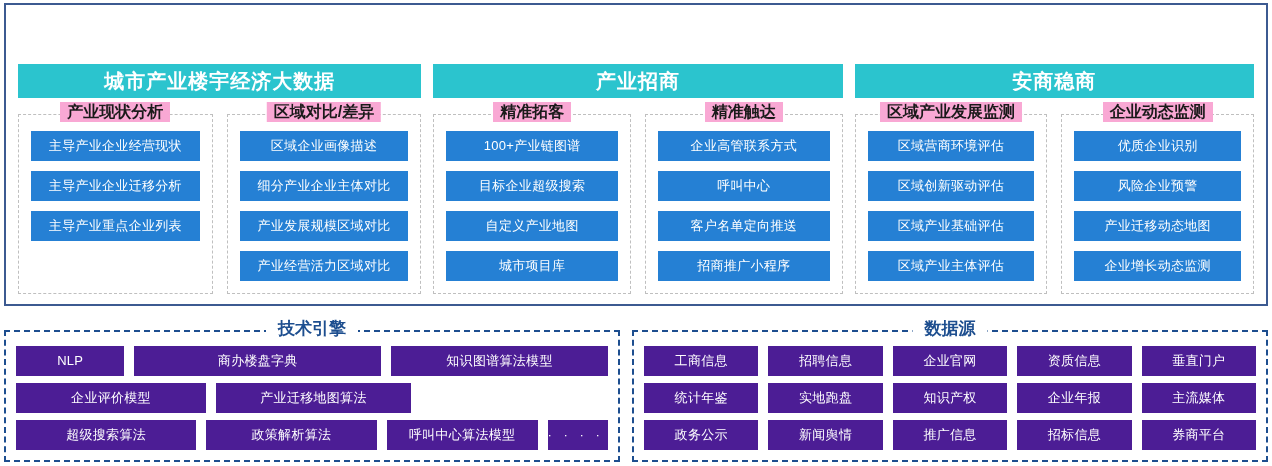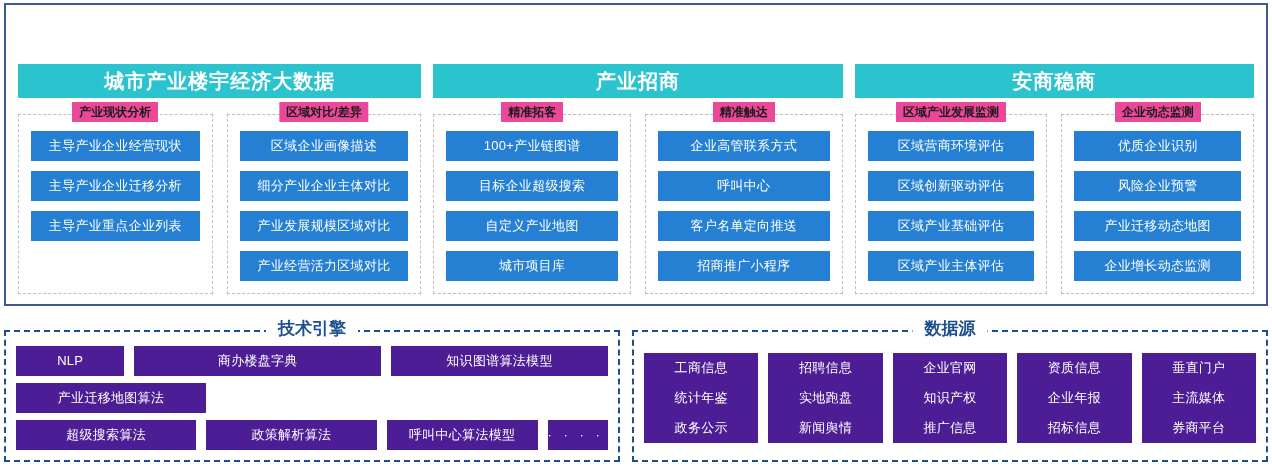--- a/index.html
+++ b/index.html
@@ -55,23 +55,23 @@
     border:1px dashed #bfbfbf;
     box-sizing:border-box;
     padding:16px 12px 12px 12px;
     display:flex;flex-direction:column;
     gap:10px;
   }
   .group-title{
     position:absolute;
     top:-13px;left:50%;
     transform:translateX(-50%);
-    background:#ec4899;
+    background:#f9a8d4;
     padding:0 7px;
-    font-size:12px;
+    font-size:16px;
     font-weight:bold;
     color:#1a1a1a;
     white-space:nowrap;
     line-height:20px;
   }
   .chip{
     background:#2580d4;
     color:#ffffff;
     font-size:13px;
     text-align:center;
@@ -93,21 +93,21 @@
   }
   .dash-box{
     position:relative;
     box-sizing:border-box;
     border:2px dashed #1d4e8f;
     padding:14px 10px 10px 10px;
     display:flex;flex-direction:column;
     justify-content:space-between;
   }
   .dash-box.left{width:616px;}
-  .dash-box.right{flex:1;justify-content:center;}
+  .dash-box.right{flex:1;}
   .dash-title{
     position:absolute;
     top:-14px;left:50%;
     transform:translateX(-50%);
     background:#ffffff;
     padding:0 12px;
     font-size:17px;
     font-weight:bold;
     color:#1d4e8f;
     white-space:nowrap;
@@ -219,20 +219,21 @@
     <div class="dash-box left">
       <div class="dash-title">技术引擎</div>
 
       <div class="brow te-r1">
         <div class="bchip">NLP</div>
         <div class="bchip">商办楼盘字典</div>
         <div class="bchip">知识图谱算法模型</div>
       </div>
 
       <div class="brow te-r2">
+        <div class="bchip">企业评价模型</div>
         <div class="bchip">产业迁移地图算法</div>
       </div>
 
       <div class="brow te-r3">
         <div class="bchip">超级搜索算法</div>
         <div class="bchip">政策解析算法</div>
         <div class="bchip">呼叫中心算法模型</div>
         <div class="bchip dots">· · · · ·</div>
       </div>
     </div>

